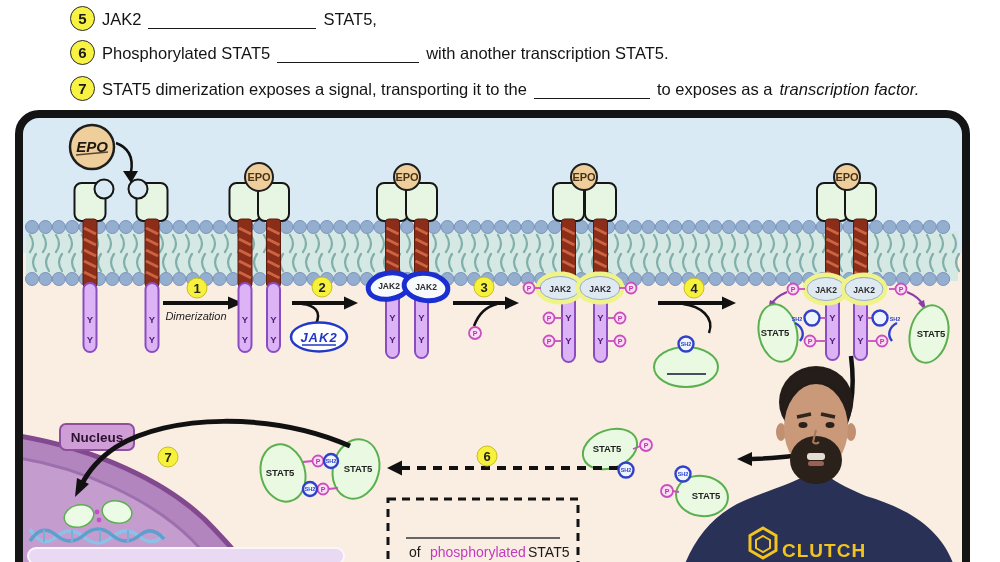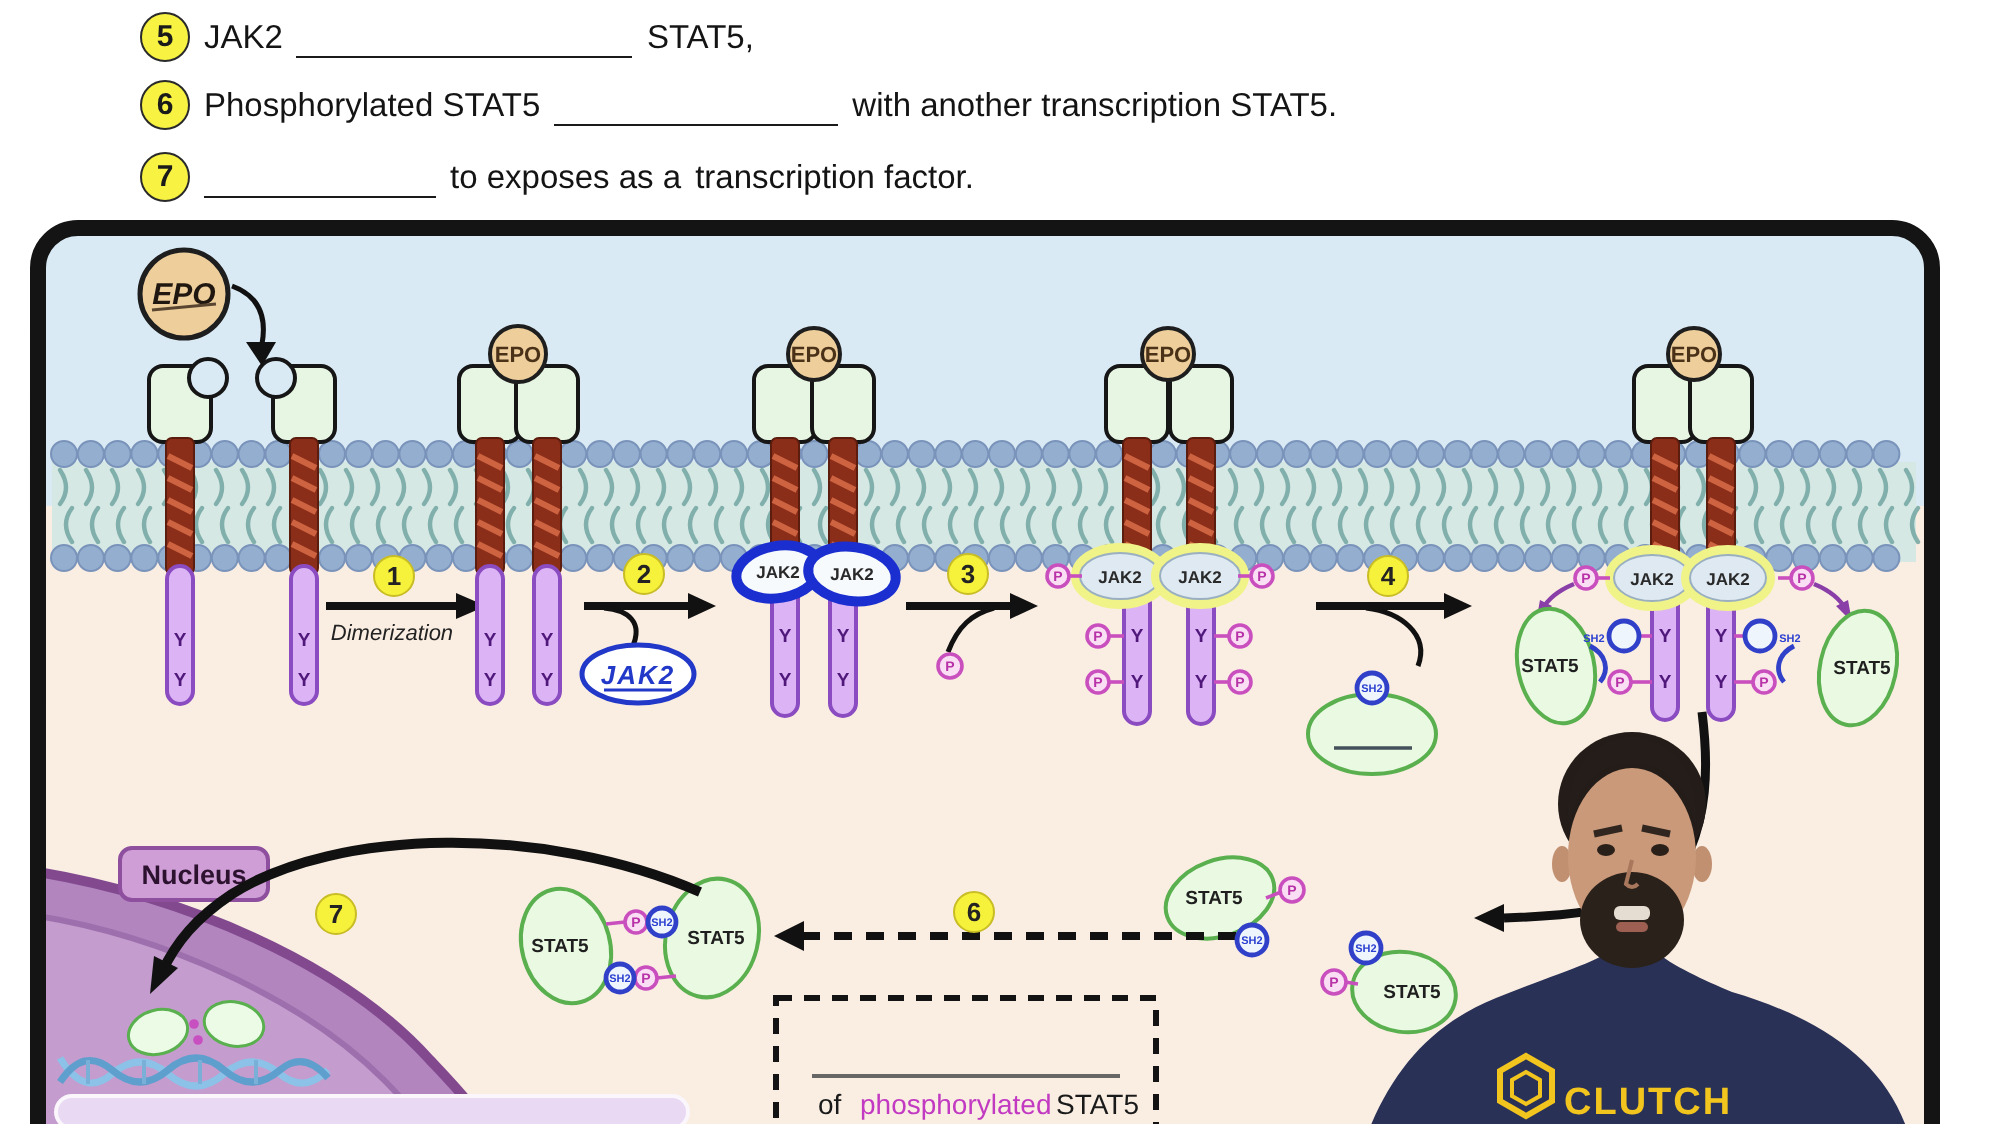--- a/index.html
+++ b/index.html
@@ -4,21 +4,21 @@
 <style>
   html,body{margin:0;padding:0}
   body{width:1000px;height:562px;position:relative;overflow:hidden;background:#fff;
        font-family:"Liberation Sans",sans-serif;}
   .q{position:absolute;left:70px;display:flex;align-items:flex-end;gap:7px;color:#141414;
      font-size:16.5px;white-space:nowrap;}
   .qnum{width:23px;height:23px;border-radius:50%;background:#f8f343;border:1.5px solid #2a2a2a;
         display:flex;align-items:center;justify-content:center;font-weight:bold;font-size:15px;
         color:#1a1a1a;margin-bottom:-2px;}
   .blank{display:inline-block;border-bottom:1.7px solid #1a1a1a;height:16px;}
-  .it{}
+  .it{font-style:italic}
   svg{position:absolute;left:0;top:0;font-family:"Liberation Sans",sans-serif;}
   .ecto{fill:#e7f6e3;stroke:#161616;stroke-width:2}
   .tm{fill:#8a2e1a;stroke:#5c1c0e;stroke-width:1}
   .coil{stroke:#cd6340;stroke-width:3;fill:none}
   .tail{fill:#dcb4f6;stroke:#8a4cc0;stroke-width:2}
   .pcirc{fill:#fadef4;stroke:#c94fbe;stroke-width:1.8}
   .pline{stroke:#c94fbe;stroke-width:1.8;fill:none}
   .sh2c{fill:#eef5fc;stroke:#3040c8;stroke-width:2.4}
   .stat5{fill:#e9f9e2;stroke:#5ab04e;stroke-width:2}
   .arrow{stroke:#111;stroke-width:4;fill:none}
@@ -43,20 +43,21 @@
   <span>STAT5,</span>
 </div>
 <div class="q" style="top:40px">
   <span class="qnum">6</span>
   <span>Phosphorylated STAT5</span>
   <span class="blank" style="width:142px"></span>
   <span>with another transcription STAT5.</span>
 </div>
 <div class="q" style="top:76px">
   <span class="qnum">7</span>
+  <span>STAT5 dimerization exposes a signal, transporting it to the</span>
   <span class="blank" style="width:116px"></span>
   <span>to exposes as a</span>
   <span class="it">transcription factor.</span>
 </div>
 
 <svg width="1000" height="562" viewBox="0 0 1000 562">
   <defs>
     <clipPath id="panelClip">
         <rect x="19" y="114" width="947" height="470" rx="20"></rect>
       </clipPath>

